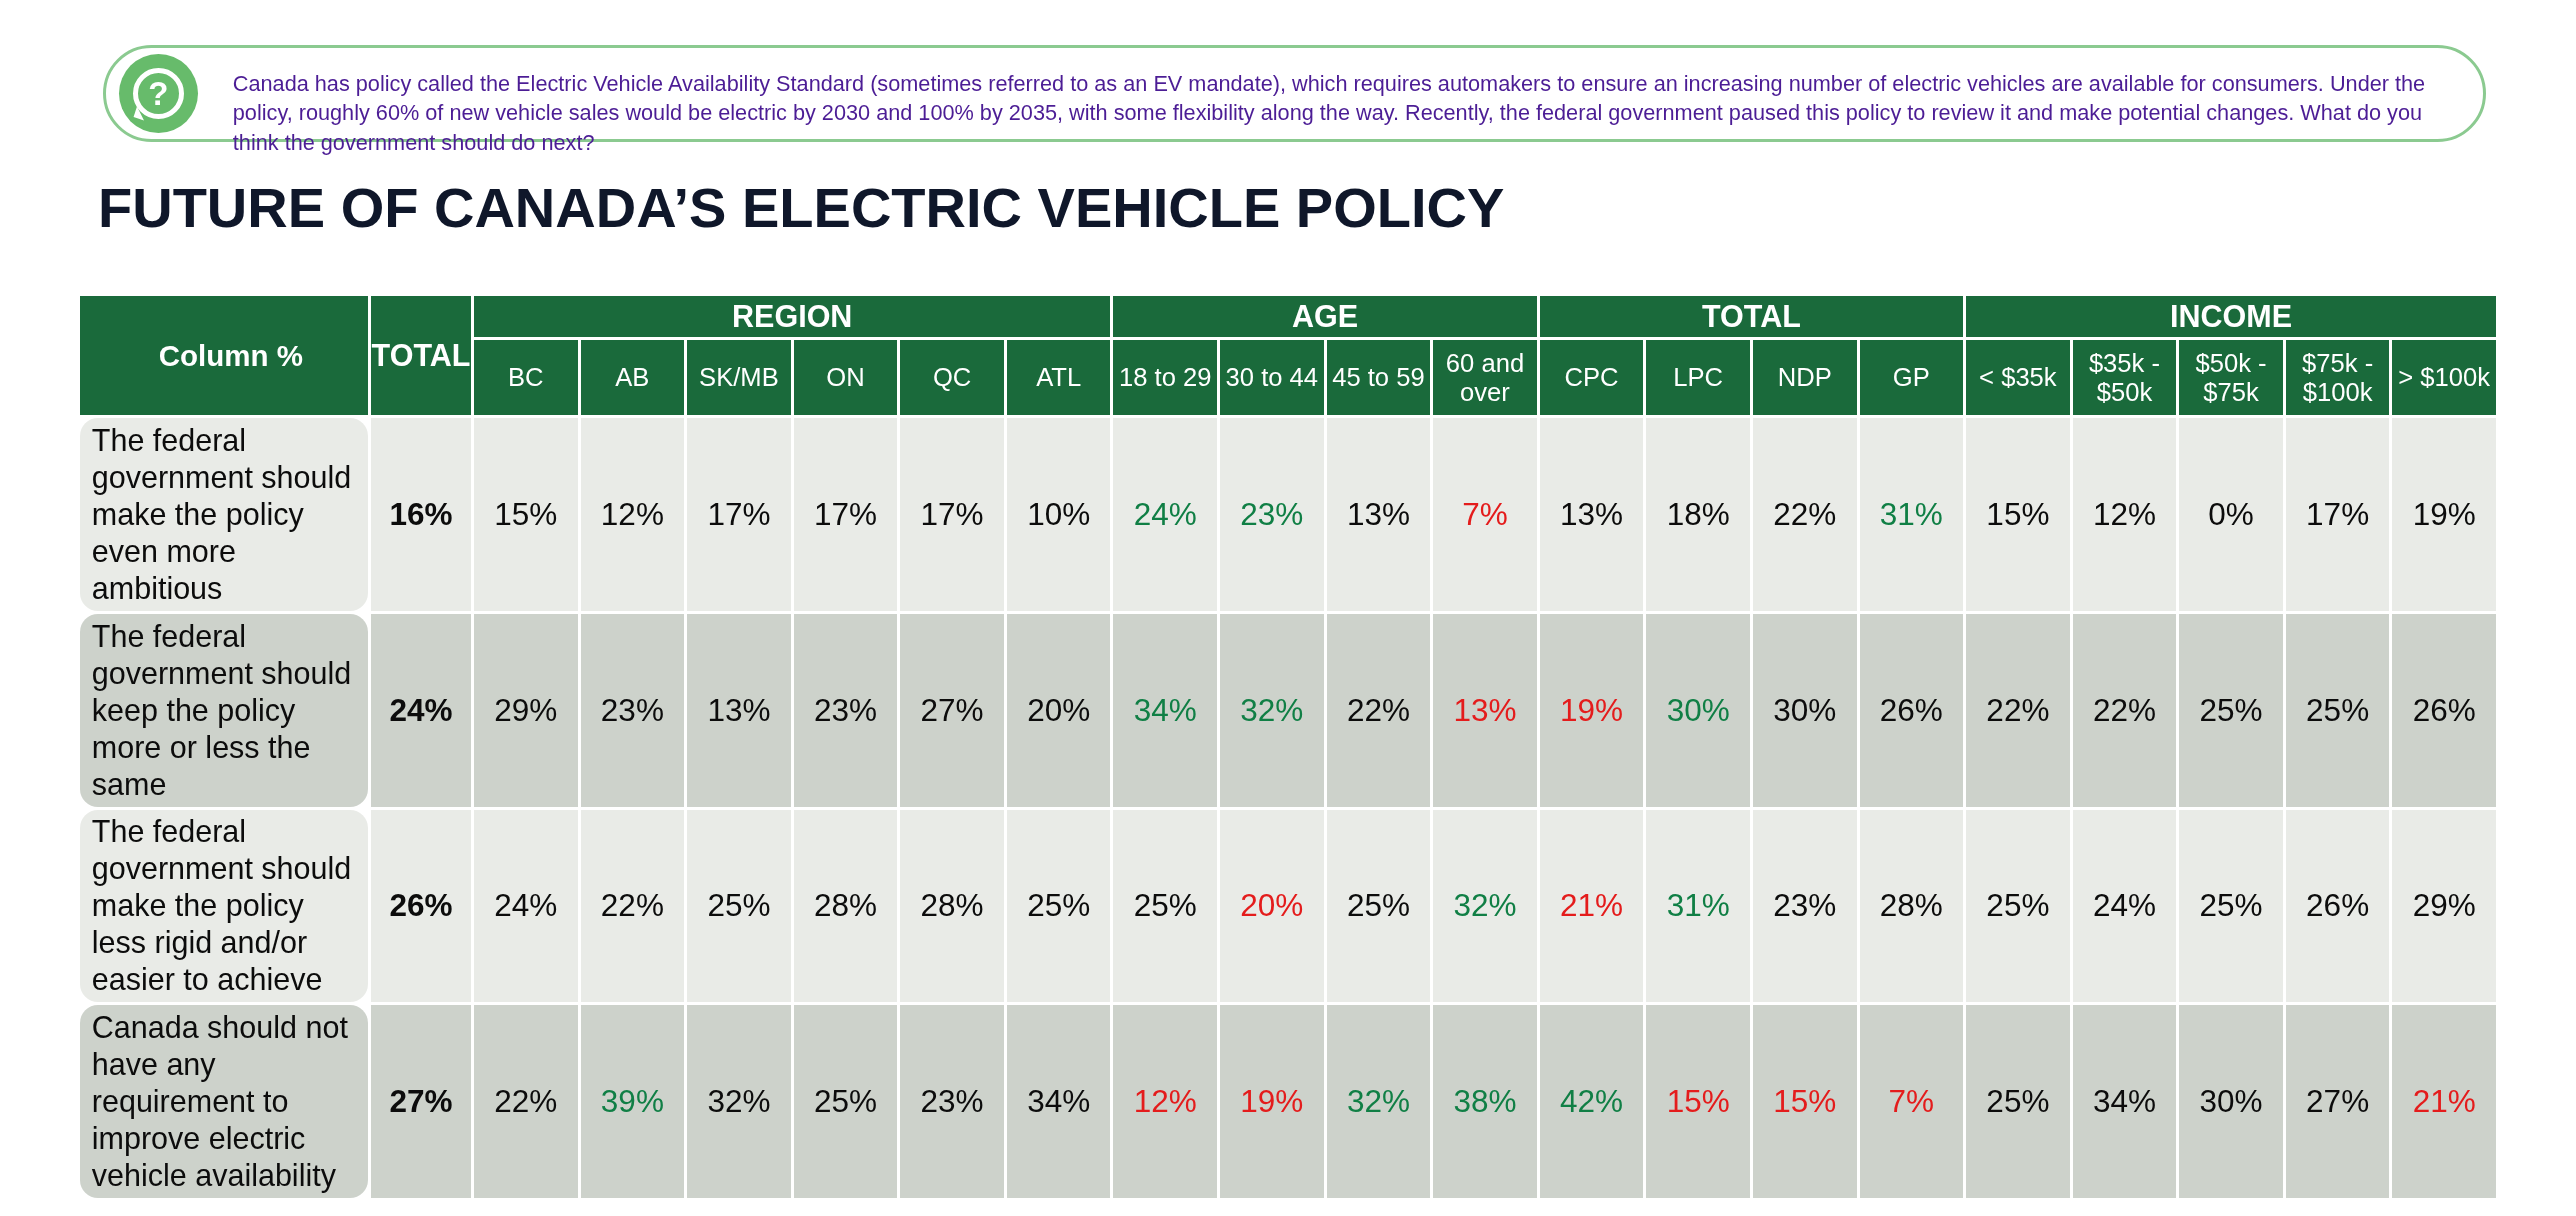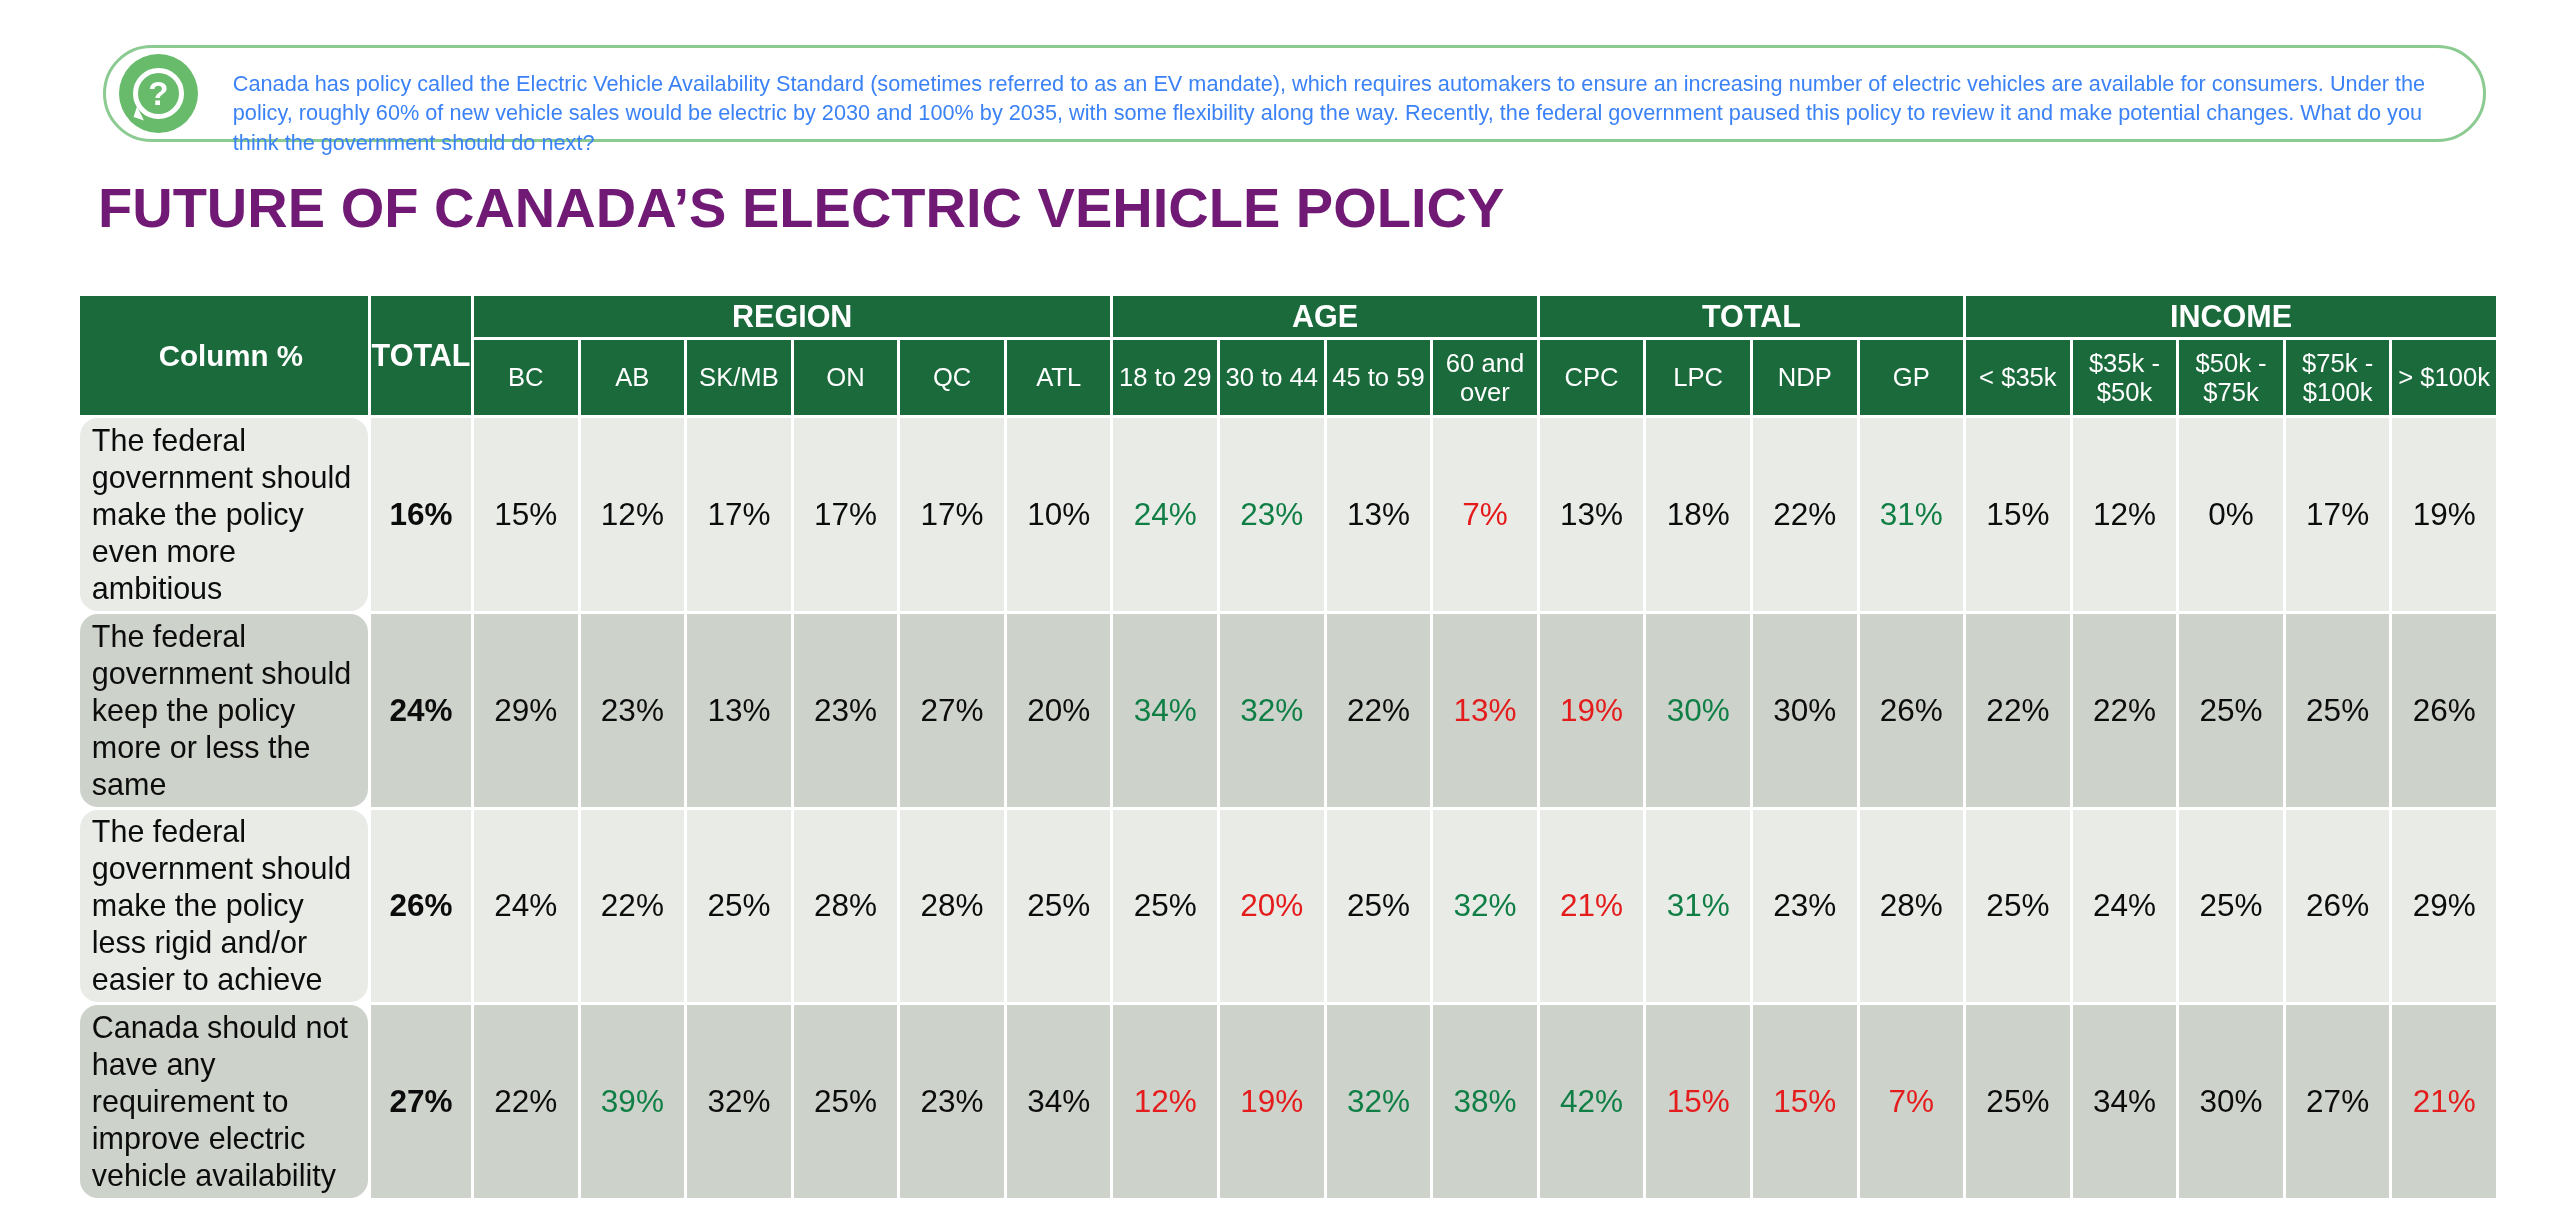--- a/index.html
+++ b/index.html
@@ -36,28 +36,28 @@
   .note-bubble::after {
     content: ""; position: absolute; left: -3px; bottom: -4.9px;
     width: 0; height: 0;
     border-left: 11.8px solid #ffffff;
     border-top: 11.8px solid transparent;
     transform: rotate(18deg);
   }
   .note-q { color: #ffffff; font-weight: bold; font-size: 33px; line-height: 1; }
   .note-text {
     margin-left: 35px; margin-right: 54px;
-    font-size: 21.7px; line-height: 29.5px; color: #3b82f6; margin-top: 39px;
+    font-size: 21.7px; line-height: 29.5px; color: #4c1d95; margin-top: 39px;
   }
 
   
   .page-title {
     position: absolute; left: 98px; top: 175px;
     font-size: 56px; font-weight: bold; letter-spacing: 0px;
-    color: #701a75;
+    color: #0f172a;
     white-space: nowrap;
   }
 
   
   table.crosstab {
     position: absolute; left: 77px; top: 293px;
     width: 2422px;
     border-collapse: separate; border-spacing: 3.9px;
     table-layout: fixed;
   }

